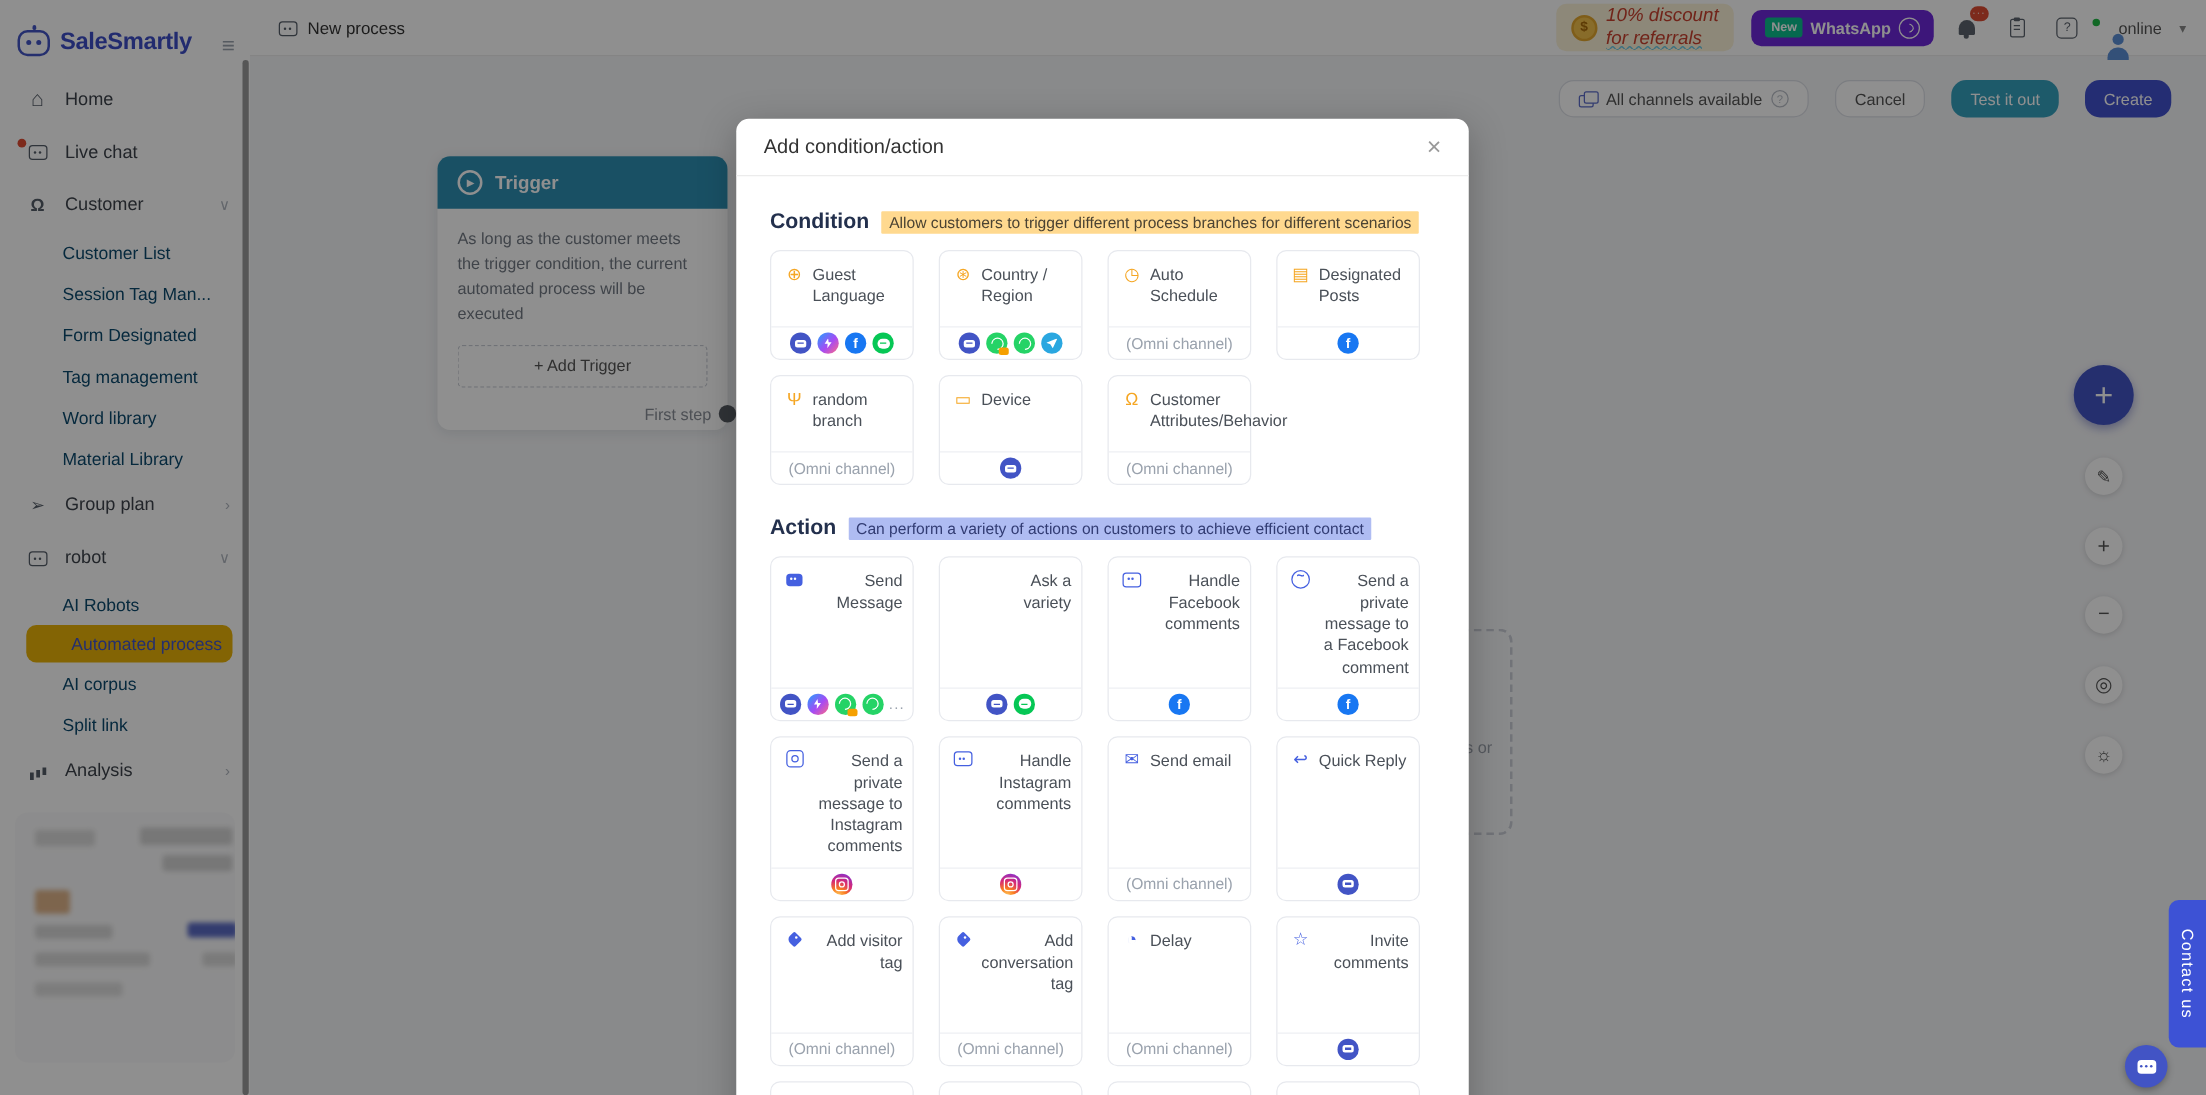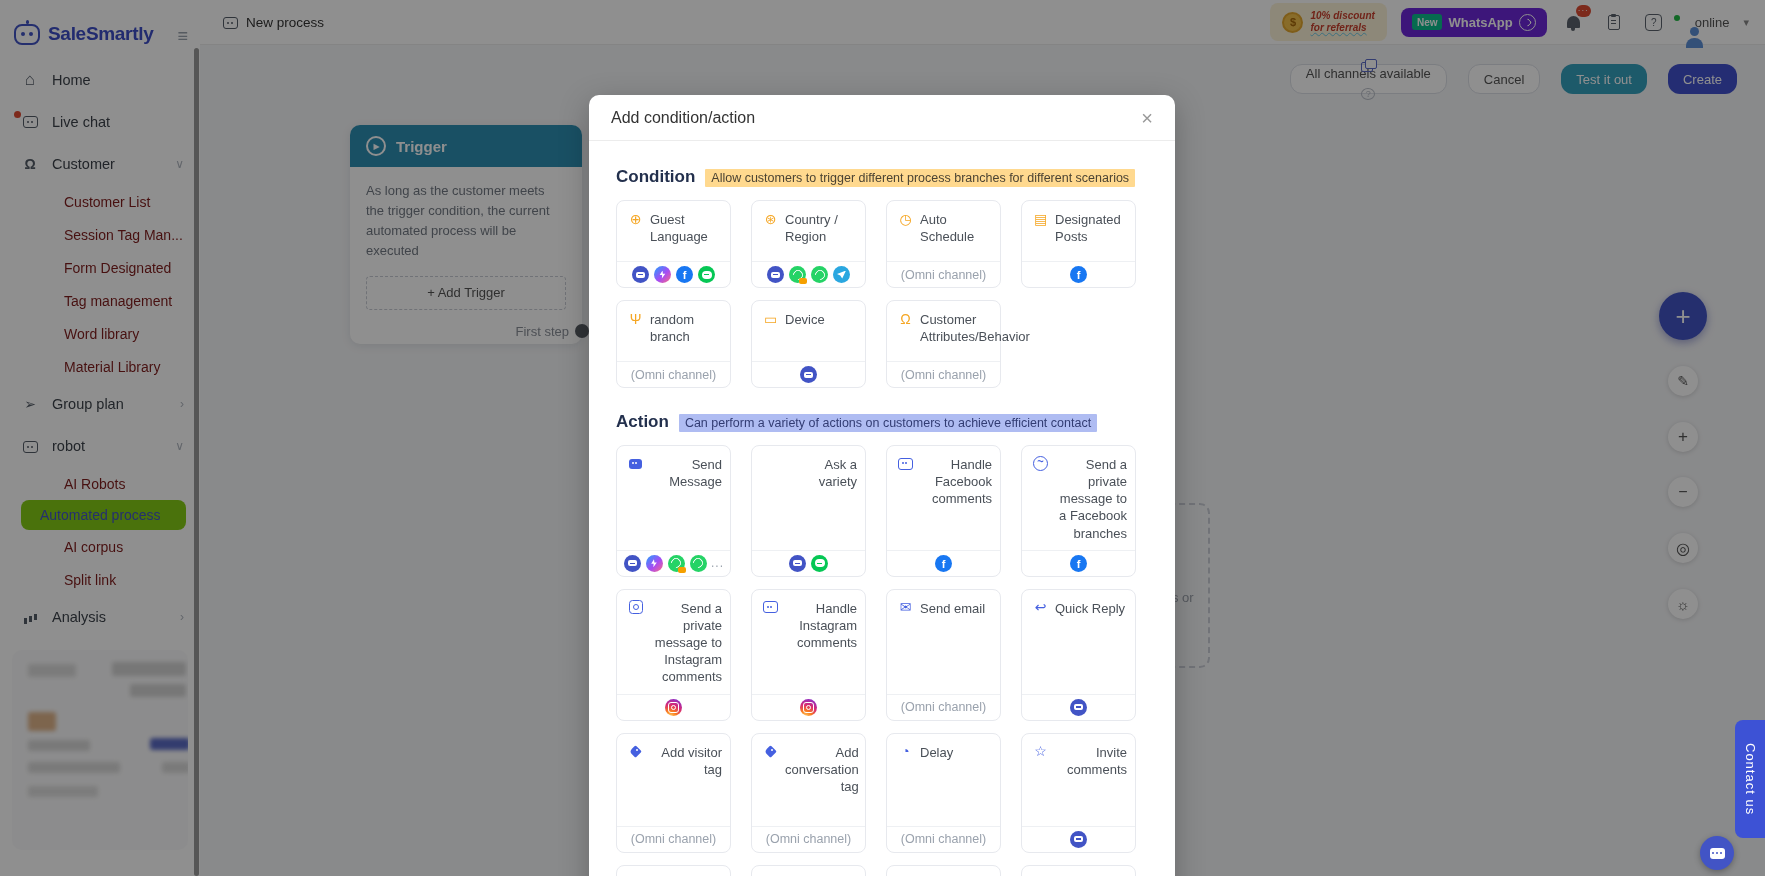--- a/index.html
+++ b/index.html
@@ -20,33 +20,33 @@
   .mi .reddot { position:absolute; left:14px; top:10px; width:7px; height:7px; border-radius:50%; background:#DF4B33; }
   .mic { width:16px; height:16px; display:inline-flex; align-items:center; justify-content:center; color:#555d68; font-size:15px; position:relative; flex:0 0 16px; }
   .ic-home::before { content:"\2302"; font-size:17px; }
   .ic-chatline::before { content:""; width:13px; height:10px; border:1.5px solid #555d68; border-radius:3px; }
   .ic-chatline::after { content:""; position:absolute; left:5px; top:7px; width:2px; height:2px; border-radius:50%; background:#555d68; box-shadow:4px 0 0 #555d68; }
   .ic-people::before { content:"\03A9"; font-size:14px; font-weight:700; }
   .ic-plane::before { content:"\27A2"; font-size:14px; }
   .ic-robot::before { content:""; width:13px; height:10px; border:1.5px solid #555d68; border-radius:3px; margin-top:2px; }
   .ic-robot::after { content:""; position:absolute; left:5px; top:8px; width:2px; height:2px; border-radius:50%; background:#555d68; box-shadow:4px 0 0 #555d68; }
   .ic-chart::before { content:""; width:3px; height:6px; background:#555d68; box-shadow:-5px 2px 0 #555d68, 5px -2px 0 #555d68; margin-top:4px; }
-  .sub { height:33px; display:flex; align-items:center; padding-left:64px; font-size:14px; color:#7f1d1d; cursor:pointer; }
-  .sub.selected { background:#84cc16; color:#4254C5; border-radius:8px; margin:0 14px 0 21px; padding-left:19px; height:30px; }
+  .sub { height:33px; display:flex; align-items:center; padding-left:50px; font-size:14px; color:#0c4a6e; cursor:pointer; }
+  .sub.selected { background:#eab308; color:#4254C5; border-radius:8px; margin:0 14px 0 21px; padding-left:36px; height:30px; }
   .scroll-thumb { position:absolute; right:1px; top:48px; width:5px; height:828px; background:#9a9a9a; border-radius:3px; }
   .skeleton { position:relative; height:200px; margin:12px 12px 0; background:#fafafb; border-radius:10px; overflow:hidden; }
   .skb { position:absolute; filter:blur(2px); border-radius:3px; }
 
   
   .header { position:absolute; left:200px; top:0; width:1565px; height:45px; background:#fff; border-bottom:1px solid #ececec; display:flex; align-items:center; padding:0 16px 0 22px; gap:14px; z-index:9; }
   .ptitle { display:flex; align-items:center; gap:8px; font-size:13.5px; color:#333; }
   .spacer { flex:1; }
   .banner { height:38px; background:#FBF2D8; border-radius:8px; display:flex; align-items:center; gap:7px; padding:0 12px; cursor:pointer; }
   .coin { width:21px; height:21px; border-radius:50%; background:#F3C04B; border:2px solid #E2A72E; color:#A7690A; font-weight:700; font-size:11px; display:flex; align-items:center; justify-content:center; }
-  .banner-text { font-size:10px; font-weight:700; font-style:italic; color:#C9402E; line-height:1.2; }
+  .banner-text { font-size:15px; font-weight:400; font-style:italic; color:#C9402E; line-height:1.2; }
   .banner-text .l2 { text-decoration:underline wavy #6fc9e4 1px; }
   .wa-pill { height:29px; background:#6d28d9; border-radius:8px; display:flex; align-items:center; gap:6px; padding:0 11px; cursor:pointer; }
   .wa-new { background:#0CBE8E; color:#fff; font-size:10px; font-weight:700; padding:2.5px 5px; border-radius:3px; }
   .wa-label { color:#fff; font-weight:700; font-size:13px; }
   .wa-phone { width:17px; height:17px; border:1.6px solid #fff; border-radius:50%; position:relative; }
   .wa-phone::before { content:""; position:absolute; left:4px; top:4px; width:5px; height:5px; border:1.6px solid #fff; border-radius:50%; border-left-color:transparent; border-bottom-color:transparent; transform:rotate(45deg); }
   .hbtn { width:26px; height:26px; display:flex; align-items:center; justify-content:center; position:relative; cursor:pointer; }
   .ic-bell { width:13px; height:12px; background:#5c636d; border-radius:7px 7px 1px 1px; position:relative; }
   .ic-bell::after { content:""; position:absolute; left:4px; bottom:-3px; width:4px; height:3px; border-radius:0 0 3px 3px; background:#5c636d; }
   .bell-badge { position:absolute; right:-4px; top:-4px; min-width:14px; height:12px; border-radius:7px; background:#DD4B32; color:#fff; font-size:8px; line-height:11px; text-align:center; padding:0 2px; letter-spacing:1px; }
@@ -58,21 +58,21 @@
   .avatar::before { content:""; position:absolute; left:9px; top:5px; width:9px; height:9px; border-radius:50%; background:#5C8FD6; }
   .avatar::after { content:""; position:absolute; left:5px; top:16px; width:17px; height:10px; border-radius:8px 8px 0 0; background:#5C8FD6; }
   .avatar-wrap { position:relative; cursor:pointer; }
   .online-dot { position:absolute; right:-1px; bottom:-1px; width:10px; height:10px; border-radius:50%; background:#21BA45; border:2px solid #fff; }
   .online-txt { font-size:13px; color:#555; }
   .caret { color:#888; font-size:11px; }
 
   
   .canvas { position:absolute; left:200px; top:45px; width:1565px; height:831px; background:#f5f6f8; }
   .topbar { position:absolute; top:19px; right:28px; display:flex; gap:21px; }
-  .btn { height:30px; border-radius:12px; font-size:13px; display:flex; align-items:center; justify-content:center; padding:0 15px; cursor:pointer; white-space:nowrap;flex-direction:column; }
+  .btn { height:30px; border-radius:12px; font-size:13px; display:flex; align-items:center; justify-content:center; padding:0 15px; cursor:pointer; white-space:nowrap; }
   .btn-outline { background:#fff; border:1px solid #dcdfe6; color:#555; gap:7px; }
   .ic-channels { width:15px; height:13px; position:relative; }
   .ic-channels::before { content:""; position:absolute; left:0; top:3px; width:10px; height:8px; border:1.5px solid #5B6BC8; border-radius:2px; }
   .ic-channels::after { content:""; position:absolute; left:4px; top:0; width:10px; height:8px; border:1.5px solid #5B6BC8; border-radius:2px; background:#fff; }
   .mini-help { width:14px; height:14px; border:1.2px solid #b9bec7; border-radius:50%; color:#b9bec7; font-size:9px; display:flex; align-items:center; justify-content:center; }
   .btn-test { background:#35A0BE; color:#fff; }
   .btn-create { background:#4050CE; color:#fff; }
 
   .trigger { position:absolute; left:150px; top:80px; width:232px; background:#fff; border-radius:10px; box-shadow:0 2px 10px rgba(20,40,60,.10); }
   .trig-head { height:42px; background:#2E8FB3; border-radius:10px 10px 0 0; display:flex; align-items:center; gap:10px; padding:0 16px; }
@@ -422,21 +422,21 @@
             <span class="ci i-chat-outline"></span>
             <span class="card-label">Handle Facebook comments</span>
           </div>
           <div class="card-foot">
             <span class="ch ch-facebook"></span>
           </div>
         </div>
         <div class="card act">
           <div class="card-main">
             <span class="ci i-bubble-wave"></span>
-            <span class="card-label">Send a private message to a Facebook branches</span>
+            <span class="card-label">Send a private message to a Facebook comment</span>
           </div>
           <div class="card-foot">
             <span class="ch ch-facebook"></span>
           </div>
         </div>
         <div class="card act">
           <div class="card-main">
             <span class="ci i-instagram-outline"></span>
             <span class="card-label">Send a private message to Instagram comments</span>
           </div>

